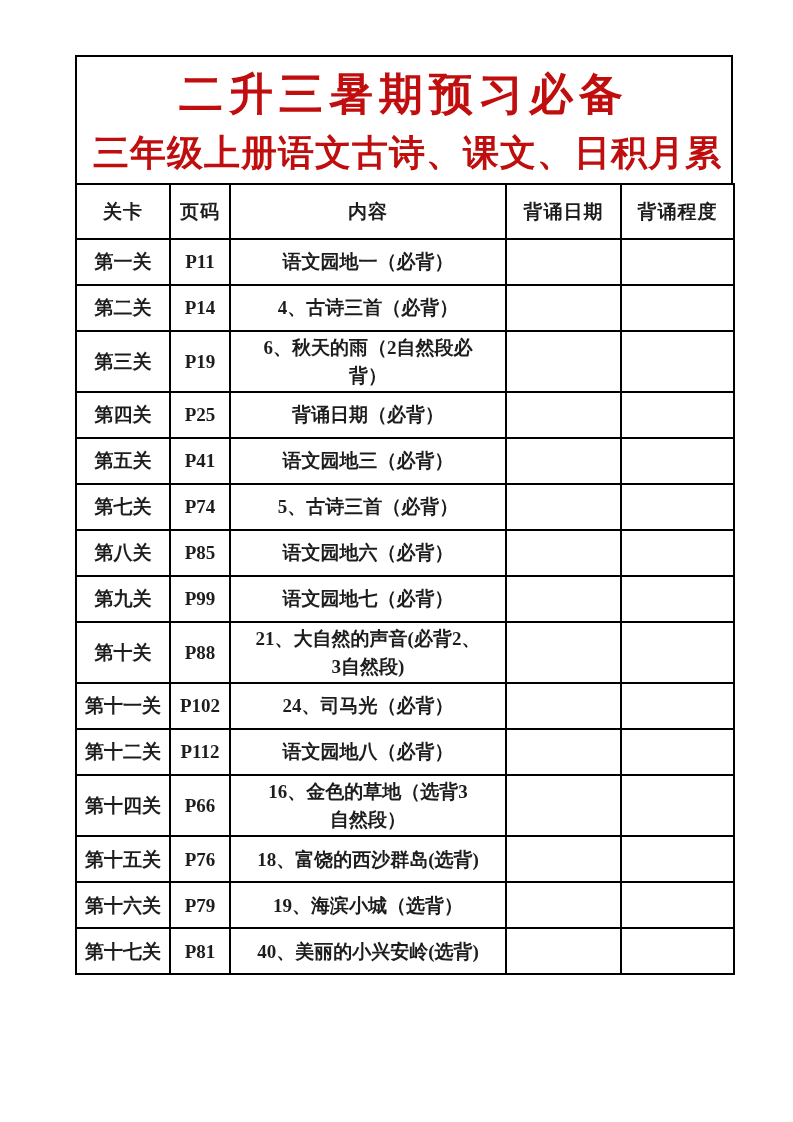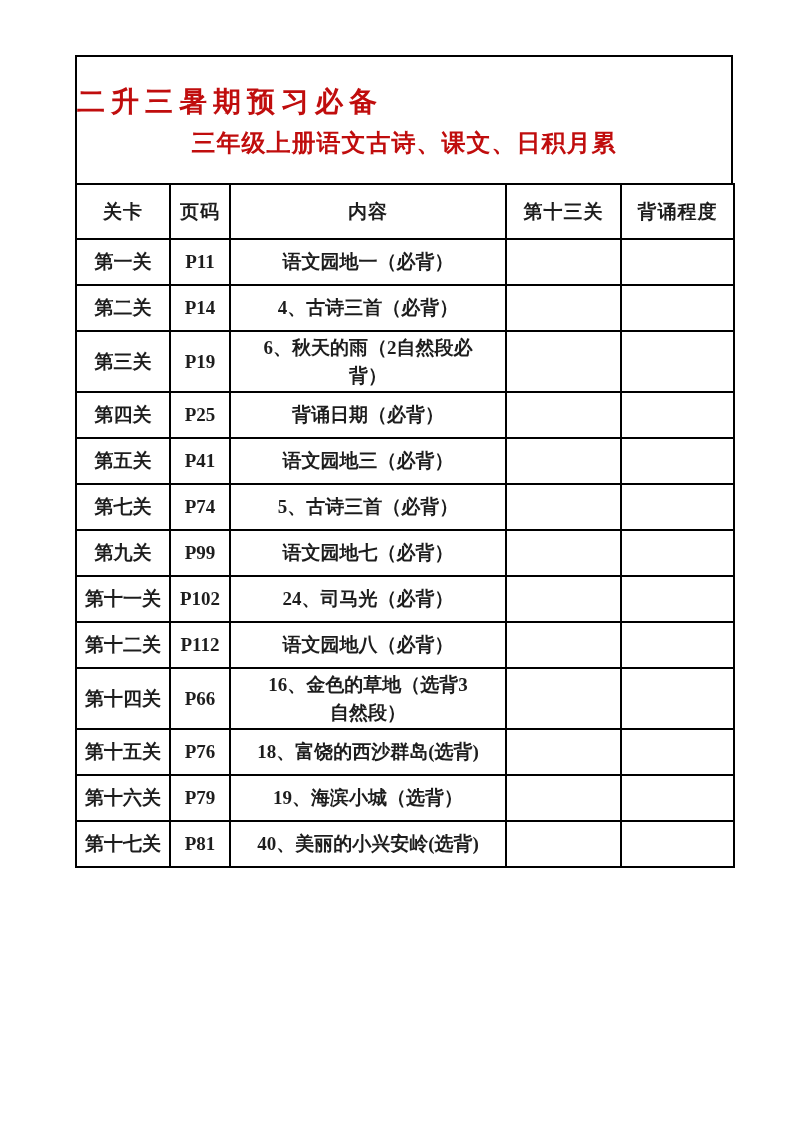--- a/index.html
+++ b/index.html
@@ -30,36 +30,36 @@
     height: 128px;
     display: flex;
     flex-direction: column;
     justify-content: center;
     gap: 6px;
     background: #ffffff;
   }
   .title-line1 {
     font-family: "Liberation Sans", sans-serif;
     font-weight: 900;
-    font-size: 28px;
+    font-size: 44px;
     line-height: 1.4;
     letter-spacing: 6px;
     color: var(--title-color, #c00d0d);
-    text-align: left;
+    text-align: center;
     white-space: nowrap;
   }
   .title-line2 {
     font-family: "Liberation Sans", sans-serif;
     font-weight: 900;
-    font-size: 24px;
+    font-size: 36px;
     line-height: 1.3;
     letter-spacing: 1px;
     color: var(--title-color, #c00d0d);
-    text-align: center;
     white-space: nowrap;
+    padding-left: 16px;
   }
   
   table.sched {
     width: 100%;
     border-collapse: collapse;
     table-layout: fixed;
     background: #ffffff;
   }
   table.sched th,
   table.sched td {
@@ -109,21 +109,21 @@
         <col class="c-page">
         <col class="c-content">
         <col class="c-date">
         <col class="c-degree">
       </colgroup>
       <thead>
         <tr id="header-row">
             <th>关卡</th>
             <th>页码</th>
             <th>内容</th>
-            <th>第十三关</th>
+            <th>背诵日期</th>
             <th>背诵程度</th>
           </tr>
       </thead>
       <tbody id="table-body">
           <tr>
             <td>第一关</td>
             <td>P11</td>
             <td class="content-cell">语文园地一（必背）</td>
             <td></td>
             <td></td>
@@ -158,23 +158,38 @@
             <td></td>
           </tr>
           <tr>
             <td>第七关</td>
             <td>P74</td>
             <td class="content-cell">5、古诗三首（必背）</td>
             <td></td>
             <td></td>
           </tr>
           <tr>
+            <td>第八关</td>
+            <td>P85</td>
+            <td class="content-cell">语文园地六（必背）</td>
+            <td></td>
+            <td></td>
+          </tr>
+          <tr>
             <td>第九关</td>
             <td>P99</td>
             <td class="content-cell">语文园地七（必背）</td>
+            <td></td>
+            <td></td>
+          </tr>
+          <tr>
+            <td>第十关</td>
+            <td>P88</td>
+            <td class="content-cell">21、大自然的声音(必背2、
+3自然段)</td>
             <td></td>
             <td></td>
           </tr>
           <tr>
             <td>第十一关</td>
             <td>P102</td>
             <td class="content-cell">24、司马光（必背）</td>
             <td></td>
             <td></td>
           </tr>

